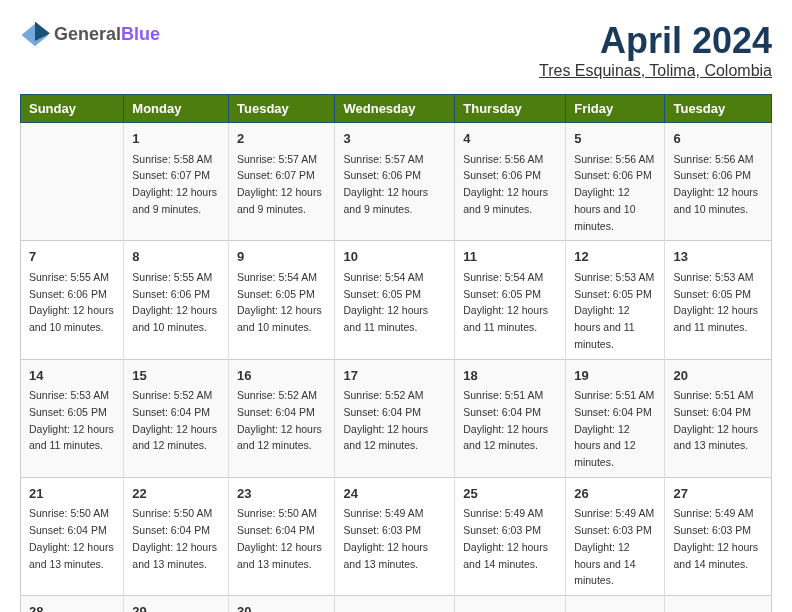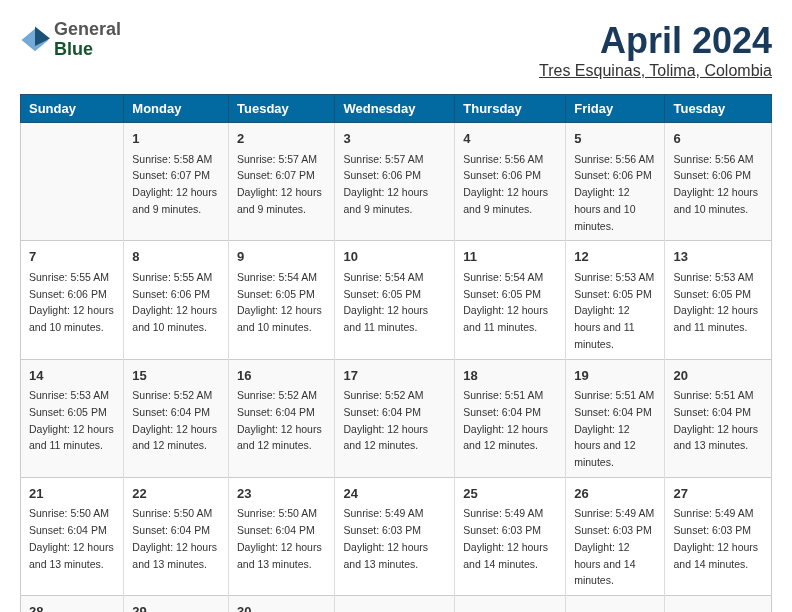--- a/index.html
+++ b/index.html
@@ -15,27 +15,27 @@
       align-items: flex-start;
       justify-content: space-between;
       margin-bottom: 4px;
     }
     .logo-container {
       display: flex;
       align-items: center;
     }
     .logo-text {
       display: flex;
-      flex-direction: column;
+      flex-direction: row;
       font-size: 18px;
       font-weight: bold;
       line-height: 1.1;
     }
     .logo-general { color: #555; }
-    .logo-blue { color: #14532d; }
+    .logo-blue { color: #8b5cf6; }
     .logo-icon {
       width: 30px;
       height: 30px;
       margin-right: 4px;
     }
     .month-title {
       font-size: 36px;
       font-weight: bold;
       color: #1a3a5c;
       text-align: right;
@@ -46,21 +46,21 @@
       text-align: right;
       margin-bottom: 10px;
       text-decoration: underline;
     }
     table {
       width: 100%;
       border-collapse: collapse;
       font-size: 11px;
     }
     thead tr th {
-      background-color: #0369a1;
+      background-color: #4d7c0f;
       color: #fff;
       text-align: left;
       padding: 6px 8px;
       font-size: 13px;
       font-weight: bold;
       border: 1px solid #1a5276;
     }
     tbody tr {
       border-bottom: 1px solid #ccc;
     }

